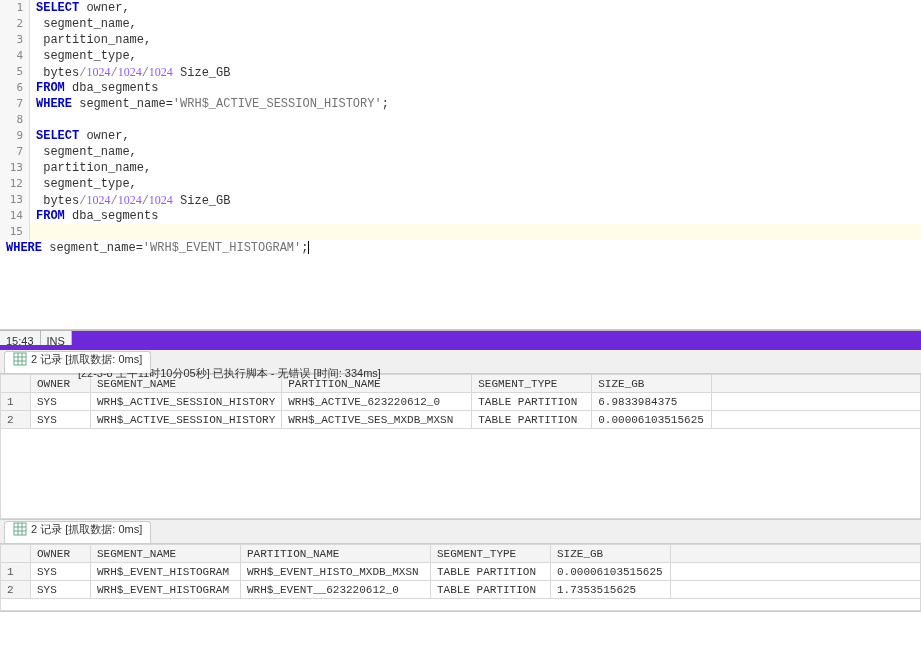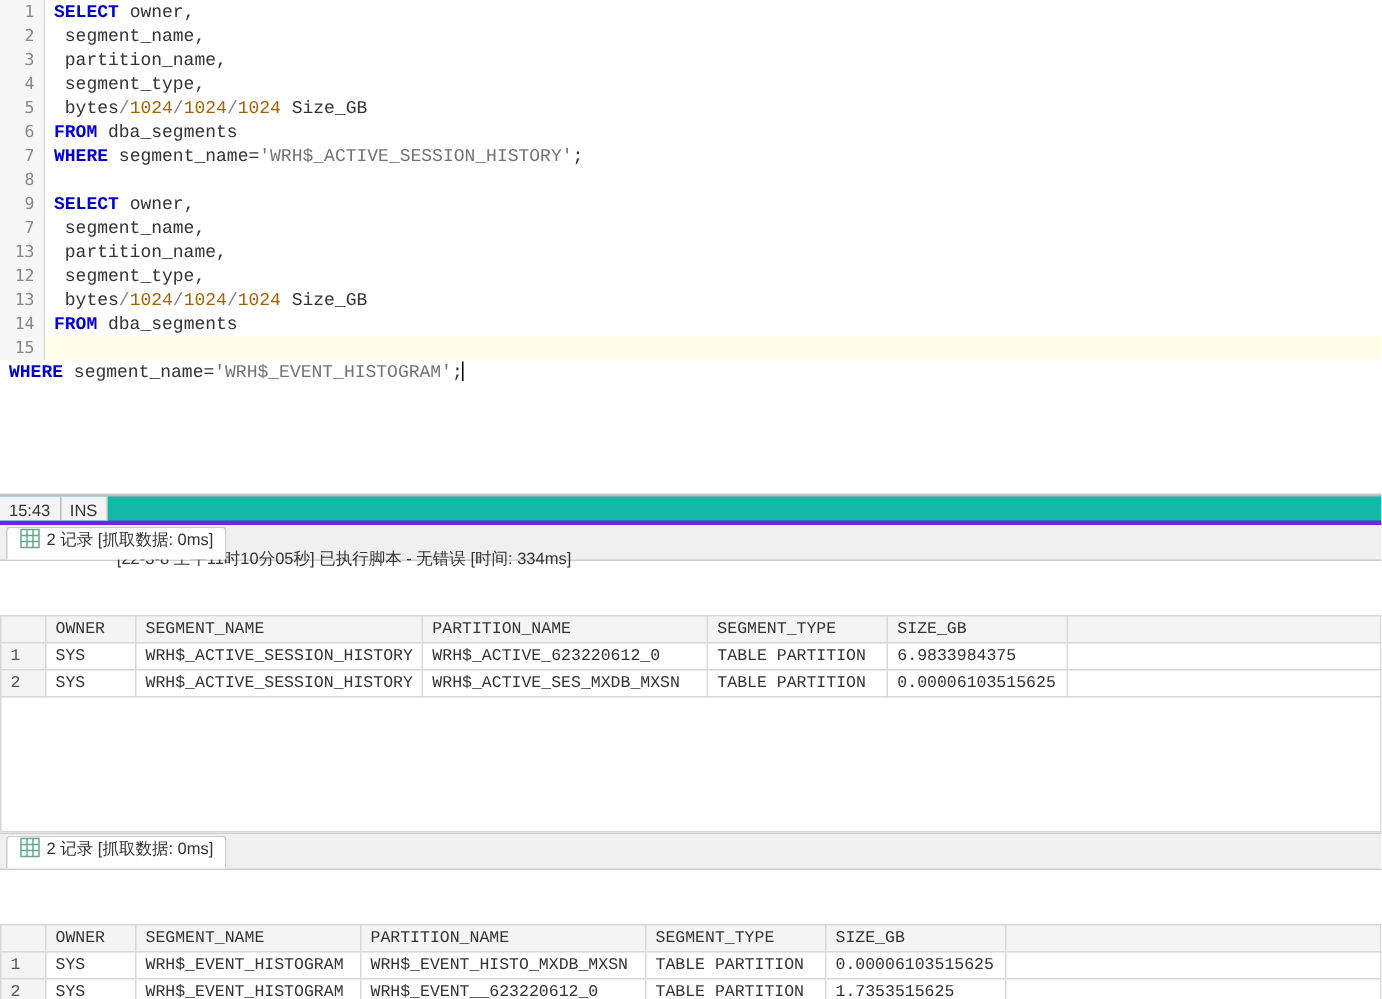--- a/index.html
+++ b/index.html
@@ -34,36 +34,36 @@
     border-right: 1px solid #e0e0e0;
     user-select: none;
   }
   .code {
     padding-left: 6px;
     font-family: Consolas, "Courier New", monospace;
     font-size: 12px;
     white-space: pre;
   }
   .kw { color: #0000c8; font-weight: bold; }
-  .num { color: #a16207; }
+  .num { color: #8b5cf6; font-family: Liberation Serif, serif; }
   .str { color: #737373; }
   .op { color: #888; }
   .cursor {
     display: inline-block;
     width: 1px;
     height: 13px;
     background: #000;
     vertical-align: middle;
   }
   .status-bar {
     height: 20px;
     line-height: 20px;
     border-top: 1px solid #bbb;
-    border-bottom: 3px solid #6d28d9;
-    background: #14b8a6;
+    border-bottom: 5px solid #6d28d9;
+    background: #6d28d9;
     display: flex;
     font-size: 11px;
   }
   .status-cell {
     border-right: 1px solid #bbb;
     padding: 0 6px;
     background: #f4f4f4;
   }
   .status-msg { flex: 1; padding: 0 6px; background: #f4f4f4; margin-top: 32px; }
   .result-block { border-bottom: 1px solid #ccc; }
@@ -89,21 +89,21 @@
   }
   .tab-icon {
     width: 14px; height: 14px;
     display: inline-flex; align-items: center; justify-content: center;
   }
   .grid {
     background: #fff;
     font-family: Consolas, "Courier New", monospace;
     font-size: 11px;
   }
-  .grid table { border-collapse: collapse; width: 100%; margin-top: 36px; }
+  .grid table { border-collapse: collapse; width: 100%; }
   .grid th, .grid td {
     border: 1px solid #d8d8d8;
     padding: 2px 6px;
     height: 18px;
     text-align: left;
     white-space: nowrap;
   }
   .grid th {
     background: #f4f4f4;
     font-weight: normal;

